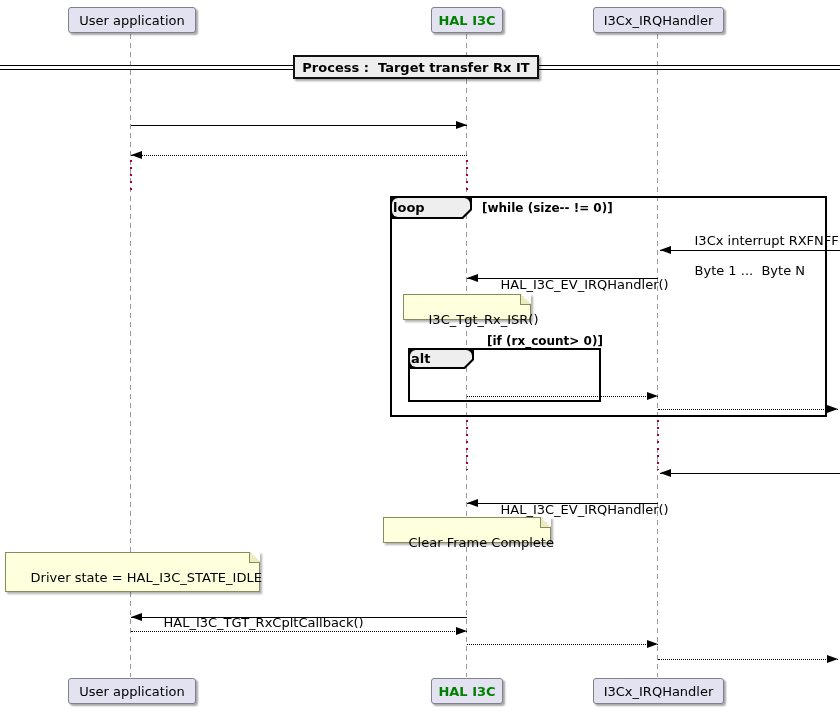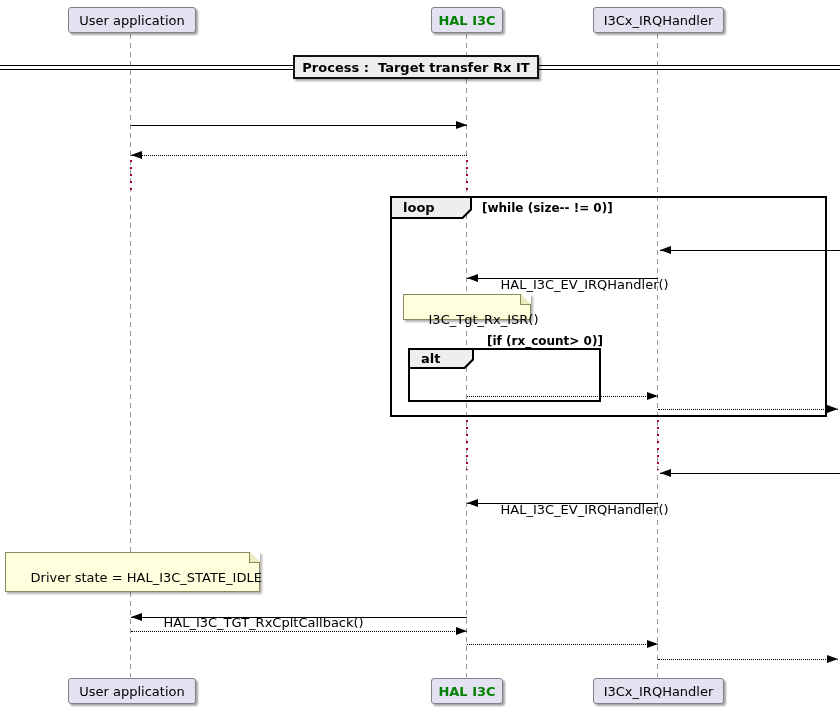--- a/index.html
+++ b/index.html
@@ -46,22 +46,22 @@
   
   .fragment{position:absolute;box-sizing:border-box;border:2px solid #000;background:transparent;}
   .frag-header{
     position:absolute;left:0;top:0;background:#000;
     clip-path:polygon(0 0,100% 0,100% calc(100% - 9px),calc(100% - 9px) 100%,0 100%);
   }
   .frag-header-inner{
     position:absolute;left:0;top:0;right:2px;bottom:2px;
     background:var(--fragment_fill,#EEEEEE);
     clip-path:polygon(0 0,100% 0,100% calc(100% - 8px),calc(100% - 8px) 100%,0 100%);
-    display:flex;align-items:center;padding-left:11px;box-sizing:border-box;
-    font-weight:bold;font-size:13px;
+    display:flex;align-items:center;padding-left:1px;box-sizing:border-box;
+    font-weight:bold;font-size:13px;border-radius:6px;
   }
   .frag-condition{position:absolute;font-weight:bold;font-size:12px;white-space:pre;}
   
   .note{
     position:absolute;box-sizing:border-box;
     background:var(--note_fill,#FEFFDD);
     border:1px solid var(--note_border,#8a8a5c);
     box-shadow:2px 2px 2px rgba(0,0,0,.3);
     font-size:13px;padding:2px 8px 0 8px;white-space:pre;
   }
@@ -110,20 +110,24 @@
 
   <div class="fragment" style="left:390px;top:196px;width:437px;height:221px">
     <div class="frag-header" style="width:80px;height:21px">
       <div class="frag-header-inner">
         <span>loop</span>
       </div>
     </div>
   </div>
   <div class="frag-condition" style="left:482px;top:201px">[while (size-- != 0)]</div>
 
+  <div class="msg-label" style="left:678px;top:218px">
+    <span>I3Cx interrupt RXFNFF</span><br>
+    <span>Byte 1 ...  Byte N</span>
+  </div>
   <div class="msg-line" style="left:660px;top:250px;width:180px"></div>
   <div class="arrowhead left" style="left:660px;top:246px"></div>
 
   <div class="msg-label" style="left:484px;top:262px">
     <span>HAL_I3C_EV_IRQHandler()</span>
   </div>
   <div class="msg-line" style="left:467px;top:278px;width:191px"></div>
   <div class="arrowhead left" style="left:467px;top:274px"></div>
 
   <div class="note" style="left:403px;top:294px;width:128px;height:26px">
@@ -148,20 +152,23 @@
 
   <div class="msg-line" style="left:660px;top:473px;width:180px"></div>
   <div class="arrowhead left" style="left:660px;top:469px"></div>
 
   <div class="msg-label" style="left:484px;top:487px">
     <span>HAL_I3C_EV_IRQHandler()</span>
   </div>
   <div class="msg-line" style="left:467px;top:503px;width:191px"></div>
   <div class="arrowhead left" style="left:467px;top:499px"></div>
 
+  <div class="note" style="left:383px;top:517px;width:168px;height:26px">
+    <span>Clear Frame Complete</span>
+  </div>
 
   <div class="note" style="left:5px;top:552px;width:255px;height:40px">
     <span>Driver state = HAL_I3C_STATE_IDLE</span>
   </div>
 
   <div class="msg-label" style="left:147px;top:600px">
     <span>HAL_I3C_TGT_RxCpltCallback()</span>
   </div>
   <div class="msg-line" style="left:131px;top:617px;width:336px"></div>
   <div class="arrowhead left" style="left:131px;top:613px"></div>

